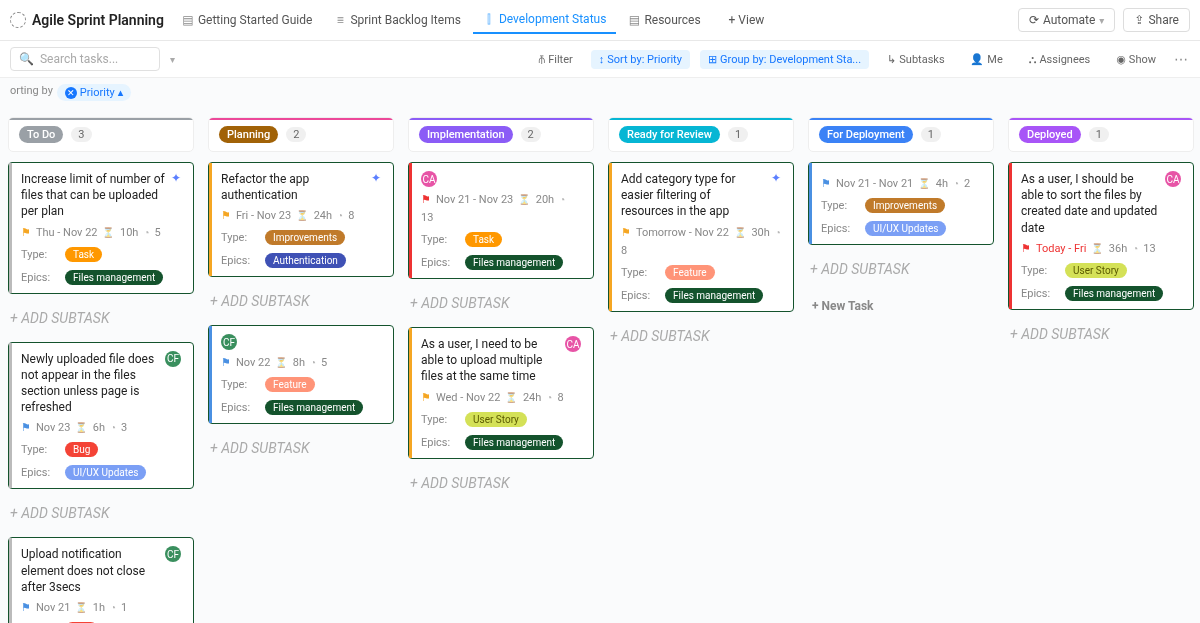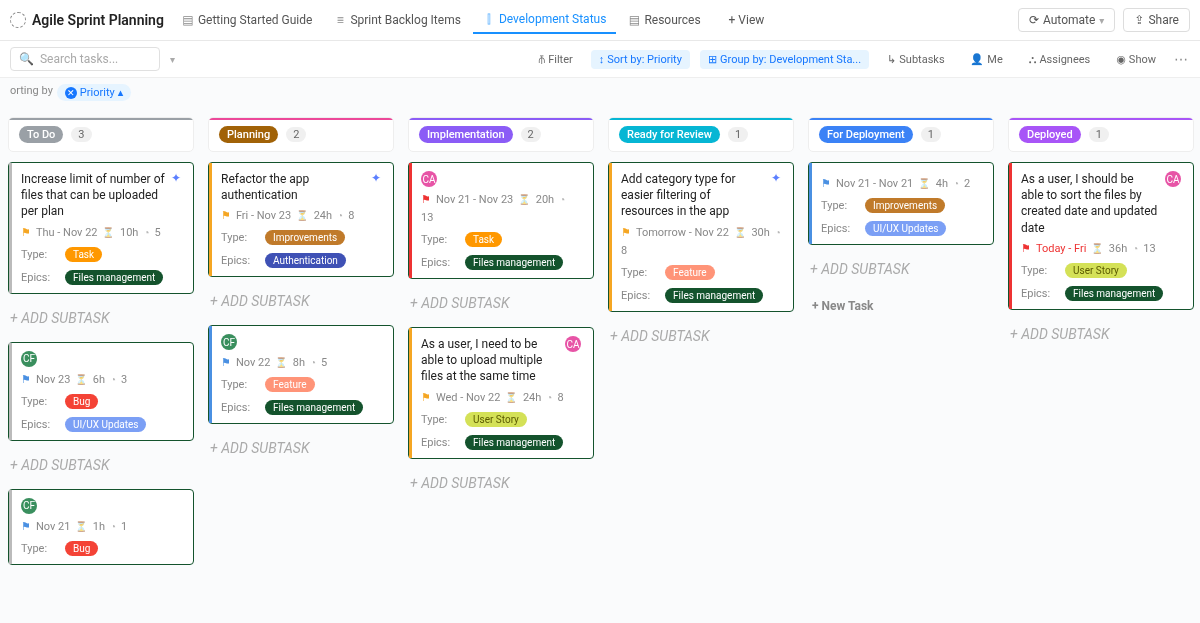--- a/index.html
+++ b/index.html
@@ -179,20 +179,21 @@
         </div>
         <div class="row">
           <span class="lbl">Epics:</span>
           <span class="tag files">Files management</span>
         </div>
       </div>
       <div class="addsub">+ ADD SUBTASK</div>
       <div class="card">
         <div class="leftline" style="background:#bbb"></div>
         <div class="card-top">
+          <div class="title">Newly uploaded file does not appear in the files section unless page is refreshed</div>
           <span class="avatar av-green">CF</span>
         </div>
         <div class="meta">
           <span class="flag blue">⚑</span>
           <span>Nov 23</span>
           <span class="ico">⏳</span>
           <span>6h</span>
           <span class="ico">◔</span>
           <span>3</span>
         </div>
@@ -202,20 +203,21 @@
         </div>
         <div class="row">
           <span class="lbl">Epics:</span>
           <span class="tag uiux">UI/UX Updates</span>
         </div>
       </div>
       <div class="addsub">+ ADD SUBTASK</div>
       <div class="card">
         <div class="leftline" style="background:#bbb"></div>
         <div class="card-top">
+          <div class="title">Upload notification element does not close after 3secs</div>
           <span class="avatar av-green">CF</span>
         </div>
         <div class="meta">
           <span class="flag blue">⚑</span>
           <span>Nov 21</span>
           <span class="ico">⏳</span>
           <span>1h</span>
           <span class="ico">◔</span>
           <span>1</span>
         </div>

